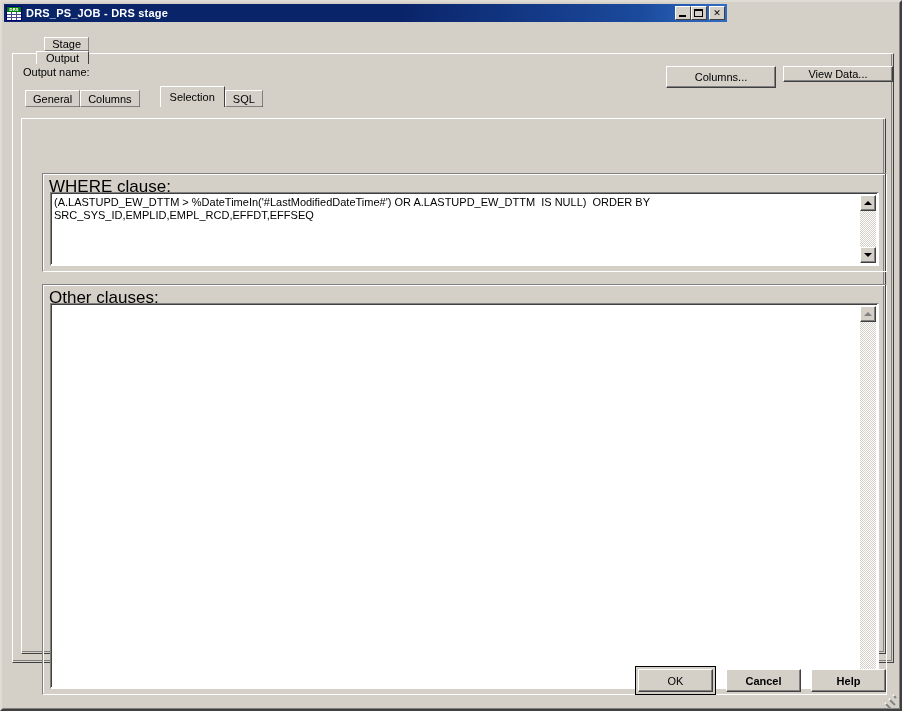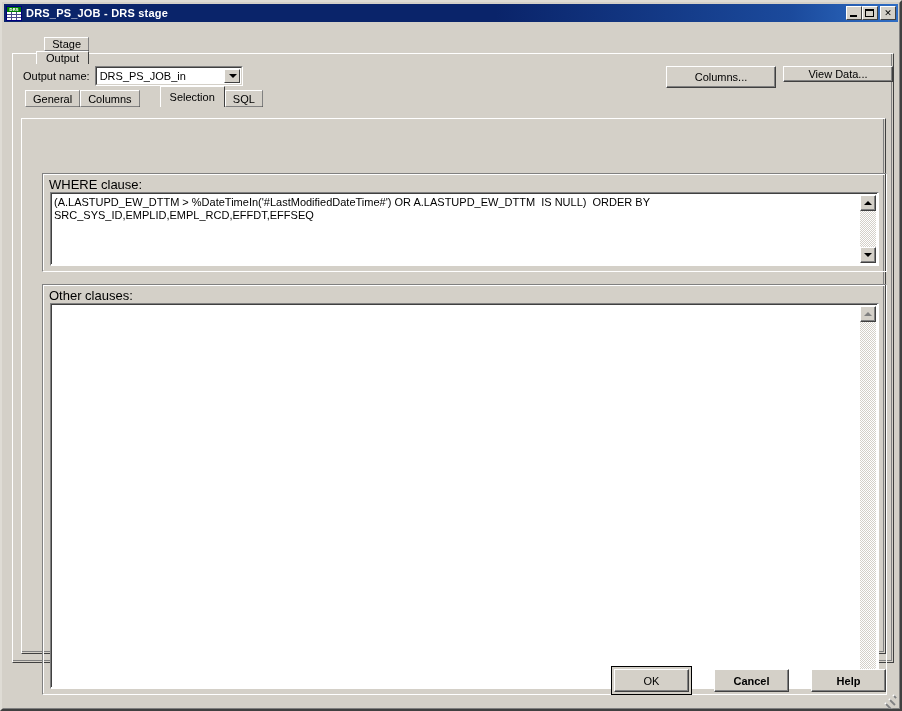--- a/index.html
+++ b/index.html
@@ -33,21 +33,21 @@
     border-right: 1px solid #808080;
     border-bottom: 1px solid #808080;
     box-sizing: border-box;
     pointer-events: none;
   }
 
   
   .titlebar {
     position: absolute;
     left: 2px; top: 2px;
-    width: 894px;
+    width: 723px;
     height: 18px;
     background: linear-gradient(to right, #0a246a 0%, #0a246a 55%, #1b4a9c 88%, #2f6dc4 100%);
     display: flex;
     align-items: center;
     padding: 0 1px 0 2px;
     box-sizing: border-box;
   }
   .title-icon {
     width: 16px; height: 15px;
     margin-right: 4px;
@@ -211,20 +211,21 @@
     box-sizing: border-box;
     pointer-events: none;
   }
 
   
   .output-row {
     position: absolute;
     left: 10px; top: 12px;
     display: flex;
     align-items: center;
+    flex-direction: column;
   }
   .label-static {
     font-size: 11px;
     color: #000;
     white-space: nowrap;
   }
   .combo {
     position: relative;
     width: 148px;
     height: 20px;
@@ -361,21 +362,21 @@
     position: absolute;
     left: 0; top: 0; right: 1px; bottom: 1px;
     border-left: 1px solid #ffffff;
     border-top: 1px solid #ffffff;
     box-sizing: border-box;
     pointer-events: none;
   }
   .gb-title {
     position: absolute;
     left: 6px; top: 3px;
-    font-size: 13px;
+    font-size: 17px;
     background: transparent;
     white-space: nowrap;
   }
   .gb-where {
     left: 20px; top: 54px;
     width: 845px; height: 99px;
   }
   .gb-other {
     left: 20px; top: 165px;
     width: 845px; height: 411px;
@@ -473,21 +474,21 @@
     border-top: 4px solid #000;
   }
   .sb-tri-up.disabled { border-bottom-color: #808080; }
 
   
   .footer-btns {
     position: absolute;
     right: 14px; bottom: 14px;
     display: flex;
     align-items: center;
-    gap: 22px;
+    gap: 10px;
   }
   .btn-footer {
     width: 75px; height: 23px; font-weight: bold;
   }
   .btn-default-wrap {
     position: relative;
     border: 1px solid #000000;
     padding: 1px;
     box-sizing: border-box;
     background: #d4d0c8;
@@ -549,27 +550,20 @@
     <div class="tab active">
       <span>Output</span>
     </div>
   </div>
 
   <div class="outer-page">
     <div class="inner-edge"></div>
 
     <div class="output-row">
       <span class="label-static">Output name:</span>
-      <div class="combo">
-        <div class="inner"></div>
-        <span class="combo-text">DRS_PS_JOB_in</span>
-        <div class="combo-arrow-btn">
-          <div class="arrow-down"></div>
-        </div>
-      </div>
     </div>
 
     <div class="btn btn-columns">
       <div class="bevel"></div>
       <span>Columns...</span>
     </div>
     <div class="btn btn-viewdata">
       <div class="bevel"></div>
       <span>View Data...</span>
     </div>

